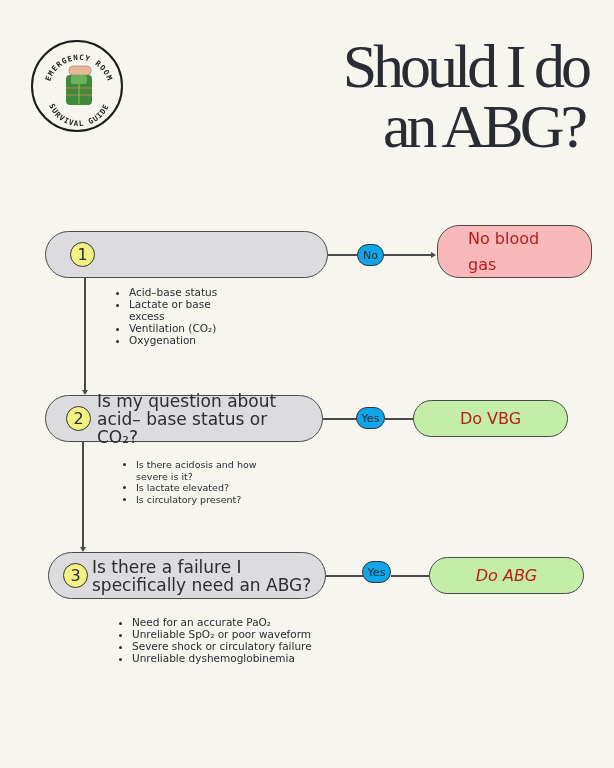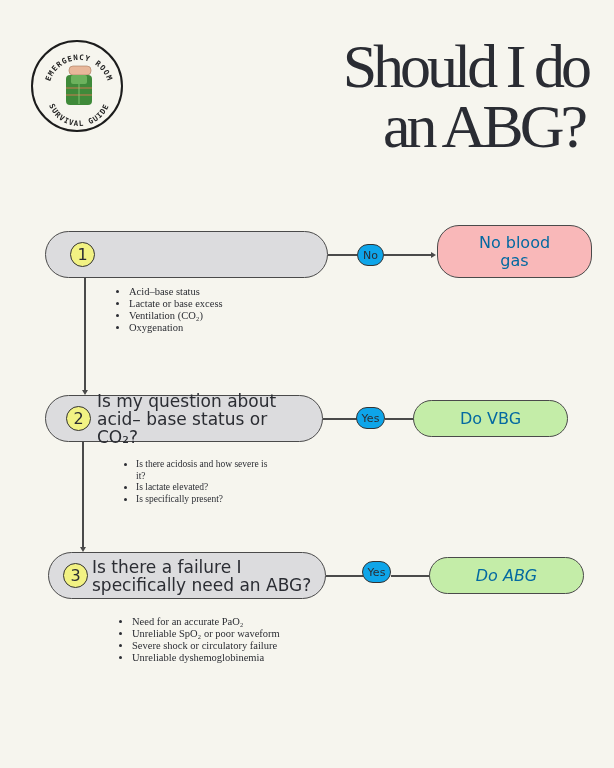--- a/index.html
+++ b/index.html
@@ -50,22 +50,22 @@
       flex: 0 0 auto;
     }
     .qtext { font-size: 17px; line-height: 18px; color: #2b2d33; }
     .qsub { font-size: 8px; line-height: 10px; color: #2b2d33; margin-left: 2px; }
 
     
     .result {
       border: 1.5px solid #4a4a4a; border-radius: 22px;
       box-sizing: border-box;
       display: flex; align-items: center; justify-content: center;
-      text-align: center;
-      font-size: 16px; line-height: 18px; color: #0369a1;
+      text-align: left;
+      font-size: 16px; line-height: 26px; color: #b91c1c;
     }
     .red { background: #f9b8b9; }
     .green { background: #c4eda8; }
 
     
     .badge {
       height: 22px; border-radius: 11px;
       background: #0ea5e9; border: 1.5px solid #333;
       box-sizing: border-box;
       display: flex; align-items: center; justify-content: center;
@@ -81,21 +81,21 @@
       border-left: 5px solid #4a4a4a;
     }
     .arrow-d {
       width: 0; height: 0;
       border-left: 3px solid transparent; border-right: 3px solid transparent;
       border-top: 5px solid #4a4a4a;
     }
 
     
     .note { font-size: 10.5px; line-height: 12px; color: #2b2d33; }
-    .note ul { margin: 0; padding-left: 20px; font-family: Liberation Serif, serif; }
+    .note ul { margin: 0; padding-left: 20px; }
     .note li { margin: 0; }
     .note.small { font-size: 9.5px; line-height: 11.5px; }
   </style>
 </head>
 <body>
 
 <div class="abs logo">
   <svg width="92" height="92" viewBox="0 0 92 92">
     <defs>
       <path id="arcTop" d="M 16 48 A 30 30 0 0 1 76 48"></path>
@@ -151,21 +151,21 @@
 <div class="abs hline" style="left:323px; top:418px; width:34px;"></div>
 <div class="abs badge" style="left:356px; top:407px; width:29px;">Yes</div>
 <div class="abs hline" style="left:385px; top:418px; width:47px;"></div>
 <div class="abs arrow-r" style="left:431px; top:416px;"></div>
 <div class="abs result green" style="left:413px; top:400px; width:155px; height:37px;">Do VBG</div>
 
 <div class="abs note small" style="left:116px; top:459px; width:160px;">
   <ul>
     <li>Is there acidosis and how severe is it?</li>
     <li>Is lactate elevated?</li>
-    <li>Is specifically present?</li>
+    <li>Is circulatory present?</li>
   </ul>
 </div>
 
 <div class="abs vline" style="left:82px; top:442px; height:105px;"></div>
 <div class="abs arrow-d" style="left:80px; top:547px;"></div>
 
 <div class="abs pill" style="left:48px; top:552px; width:278px; height:47px; padding-left:14px;">
   <div class="num">3</div>
   <div class="qtext" style="margin-left:4px; width:230px;">Is there a failure I specifically need an ABG?</div>
 </div>

